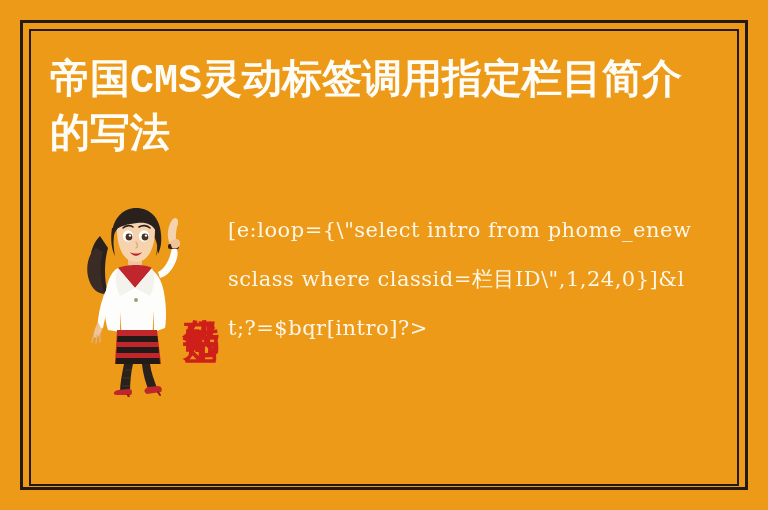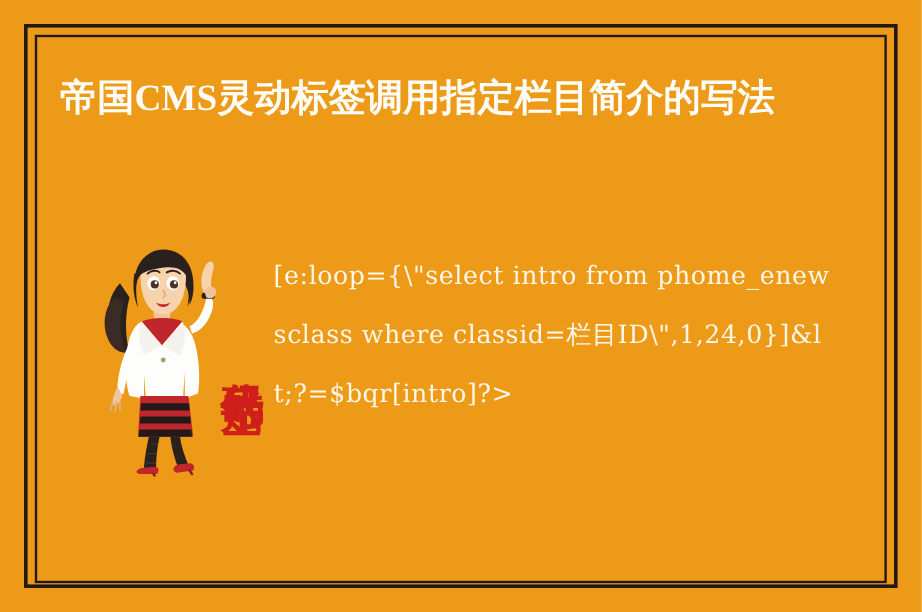--- a/index.html
+++ b/index.html
@@ -38,23 +38,23 @@
     height: 457px;
     border: 2px solid #231a17;
     box-sizing: border-box;
   }
   .title {
     position: absolute;
     left: 50px;
     top: 55px;
     width: 660px;
     color: #fdfcf7;
-    font-family: Liberation Serif, serif;
+    font-family: Liberation Mono, monospace;
     font-weight: 700;
-    font-size: 31px;
+    font-size: 40px;
     line-height: 54px;
     letter-spacing: 0px;
     white-space: pre-wrap;
   }
   .illustration {
     position: absolute;
     left: 62px;
     top: 192px;
     width: 160px;
     height: 205px;

